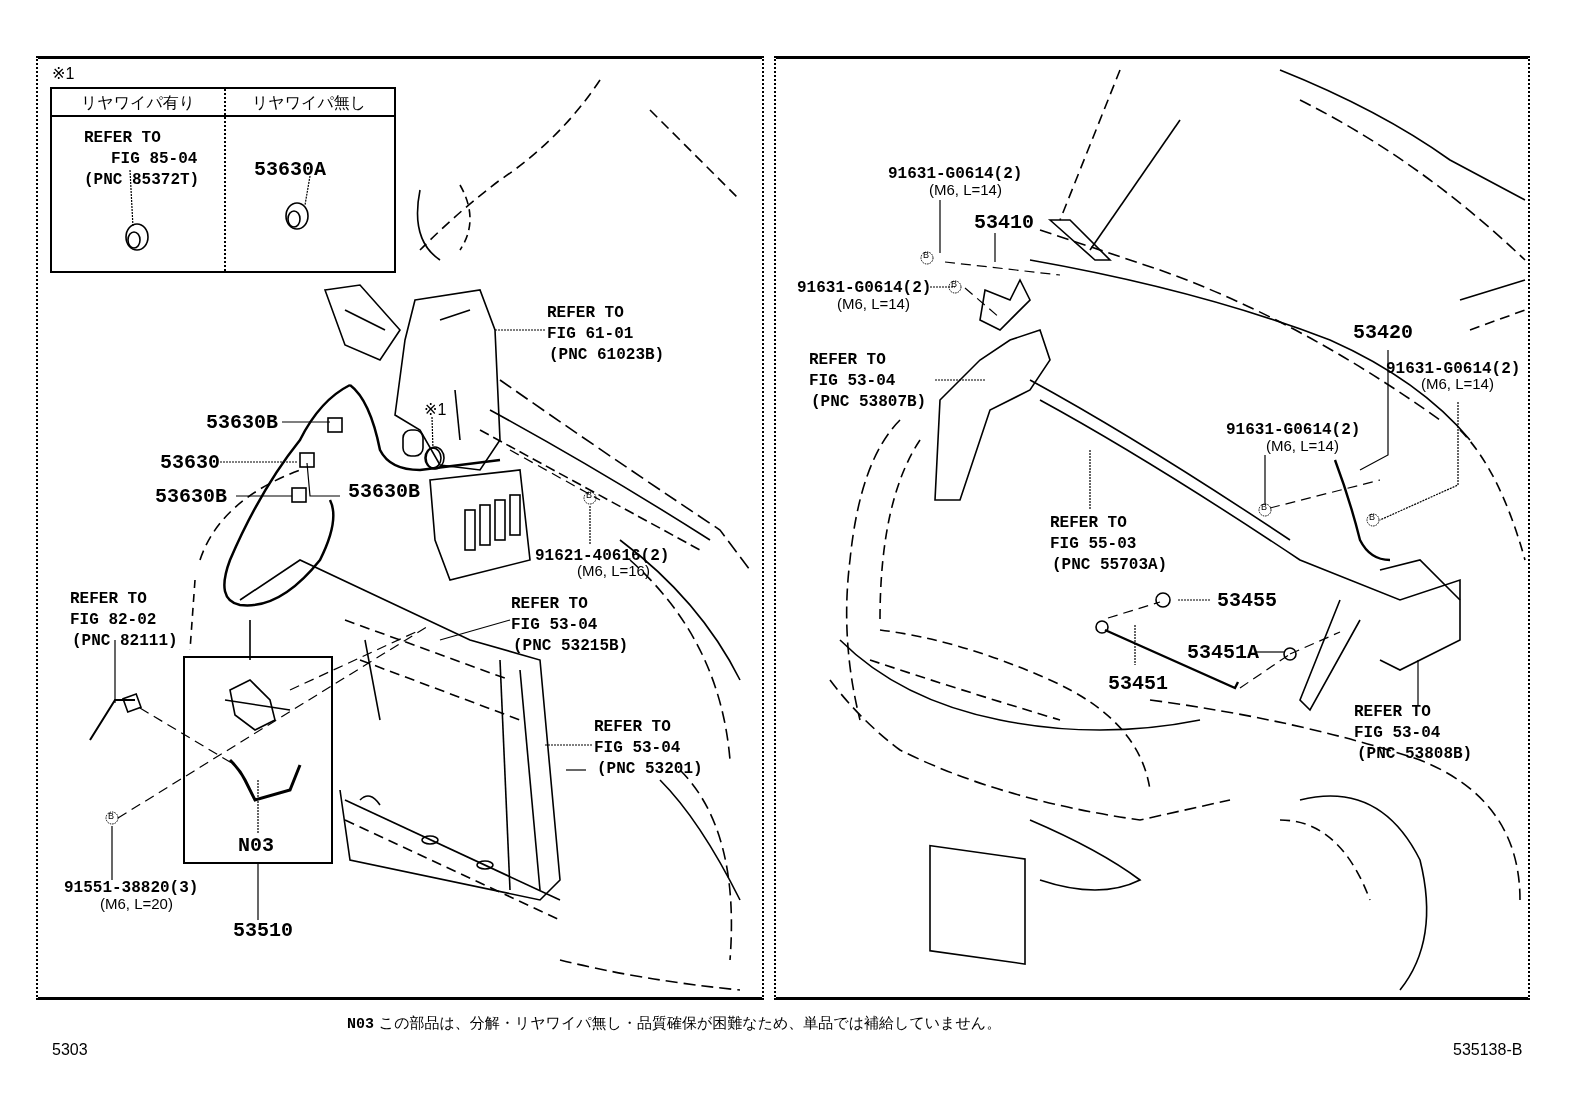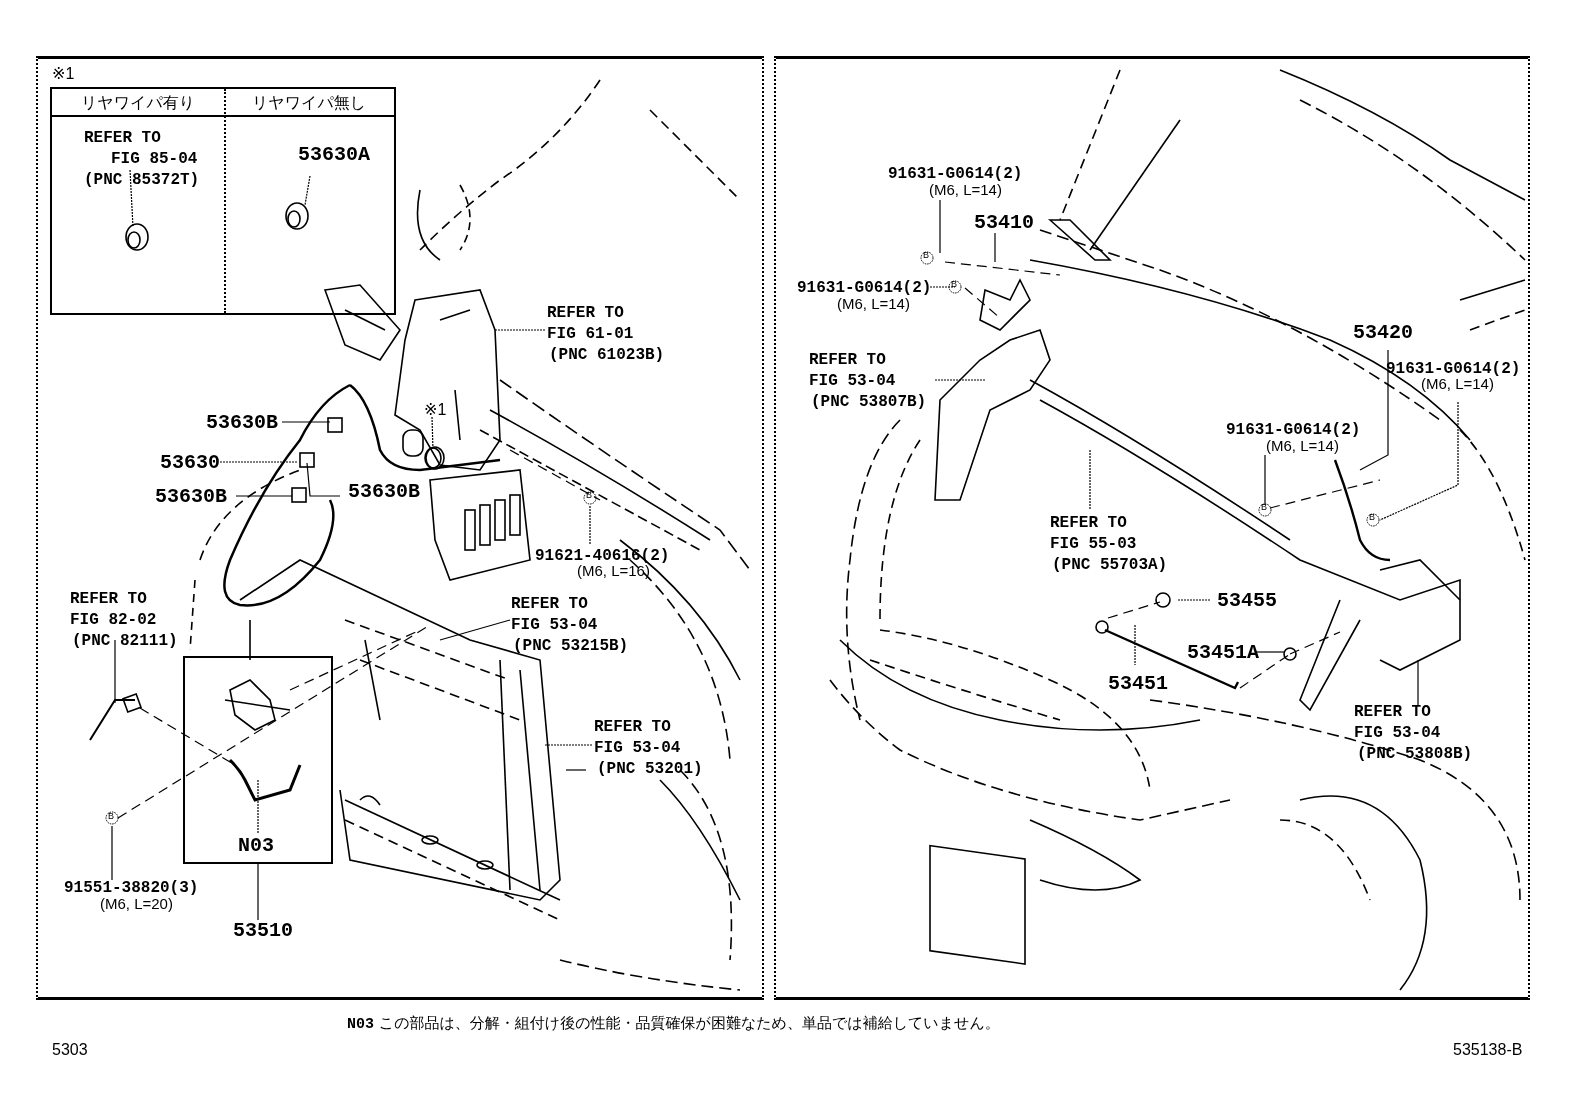--- a/index.html
+++ b/index.html
@@ -6,21 +6,21 @@
   body{width:1592px;height:1099px;position:relative;overflow:hidden;font-family:"Liberation Mono","DejaVu Sans Mono",monospace;color:#000;}
   .panel{position:absolute;border-top:3px solid #000;border-bottom:3px solid #000;border-left:2px dotted #000;border-right:2px dotted #000;box-sizing:border-box;}
   #panel-left{left:36px;top:56px;width:728px;height:944px;}
   #panel-right{left:774px;top:56px;width:756px;height:944px;}
   svg.art{position:absolute;left:0;top:0;width:1592px;height:1099px;pointer-events:none;}
   .lbl{position:absolute;font-family:"Liberation Mono","DejaVu Sans Mono",monospace;font-weight:bold;white-space:pre;line-height:1;}
   .pn{font-size:20px;}
   .ref{font-size:16px;line-height:21px;}
   .sub{font-family:"Liberation Sans","DejaVu Sans",sans-serif;font-weight:normal;font-size:15px;text-align:center;}
   .small{font-family:"Liberation Sans","DejaVu Sans",sans-serif;font-size:16px;font-weight:normal;}
-  #inset-table{position:absolute;left:50px;top:87px;width:346px;height:228px;border:2px solid #000;box-sizing:border-box;}
+  #inset-table{position:absolute;left:50px;top:87px;width:346px;height:186px;border:2px solid #000;box-sizing:border-box;}
   #inset-table .hdr{position:absolute;top:0;height:28px;border-bottom:2px solid #000;box-sizing:border-box;font-family:"DejaVu Sans",sans-serif;font-size:16px;text-align:center;line-height:28px;}
   #inset-table .divider{position:absolute;left:172px;top:0;bottom:0;border-left:2px dotted #000;}
   #n03-box{position:absolute;left:183px;top:656px;width:150px;height:208px;border:2px solid #000;box-sizing:border-box;}
   .footnote{position:absolute;left:347px;top:1014px;font-family:"DejaVu Sans",sans-serif;font-size:15px;}
   .footnote b{font-family:"Liberation Mono",monospace;}
   .corner{position:absolute;font-family:"Liberation Sans",sans-serif;font-size:16px;}
 </style>
 </head>
 <body>
 
@@ -200,21 +200,21 @@
 
 <div class="lbl small" style="left:52px;top:66px;">※1</div>
 <div id="inset-table">
   <div class="hdr" style="left:0;width:172px;">リヤワイパ有り</div>
   <div class="hdr" style="left:172px;width:170px;">リヤワイパ無し</div>
   <div class="divider"></div>
 </div>
 <div class="lbl ref" style="left:84px;top:128px;">REFER TO</div>
 <div class="lbl ref" style="left:84px;top:149px;margin-left:27px;">FIG 85-04</div>
 <div class="lbl ref" style="left:84px;top:170px;">(PNC 85372T)</div>
-<div class="lbl pn" style="left:254px;top:145px;margin-left:44px;">53630A</div>
+<div class="lbl pn" style="left:254px;top:160px;">53630A</div>
 
 <div class="lbl ref" style="left:547px;top:303px;">REFER TO</div>
 <div class="lbl ref" style="left:547px;top:324px;">FIG 61-01</div>
 <div class="lbl ref" style="left:549px;top:345px;">(PNC 61023B)</div>
 <div class="lbl small" style="left:424px;top:402px;">※1</div>
 
 <div class="lbl pn" style="left:206px;top:413px;">53630B</div>
 <div class="lbl pn" style="left:160px;top:453px;">53630</div>
 <div class="lbl pn" style="left:155px;top:487px;">53630B</div>
 <div class="lbl pn" style="left:348px;top:482px;">53630B</div>
@@ -269,15 +269,15 @@
 
 <div class="lbl ref" style="left:1354px;top:702px;">REFER TO</div>
 <div class="lbl ref" style="left:1354px;top:723px;">FIG 53-04</div>
 <div class="lbl ref" style="left:1357px;top:744px;">(PNC 53808B)</div>
 
 <div class="lbl small" style="left:923px;top:251px;font-size:9px;">B</div>
 <div class="lbl small" style="left:951px;top:280px;font-size:9px;">B</div>
 <div class="lbl small" style="left:1261px;top:503px;font-size:9px;">B</div>
 <div class="lbl small" style="left:1369px;top:513px;font-size:9px;">B</div>
 
-<div class="footnote"><b>N03</b><span> この部品は、分解・組付け後の性能・品質確保が困難なため、単品では補給していません。</span></div>
+<div class="footnote"><b>N03</b><span> この部品は、分解・リヤワイパ無し・品質確保が困難なため、単品では補給していません。</span></div>
 <div class="corner" style="left:52px;top:1041px;">5303</div>
 <div class="corner" style="left:1453px;top:1041px;">535138-B</div>
 
 </body></html>

